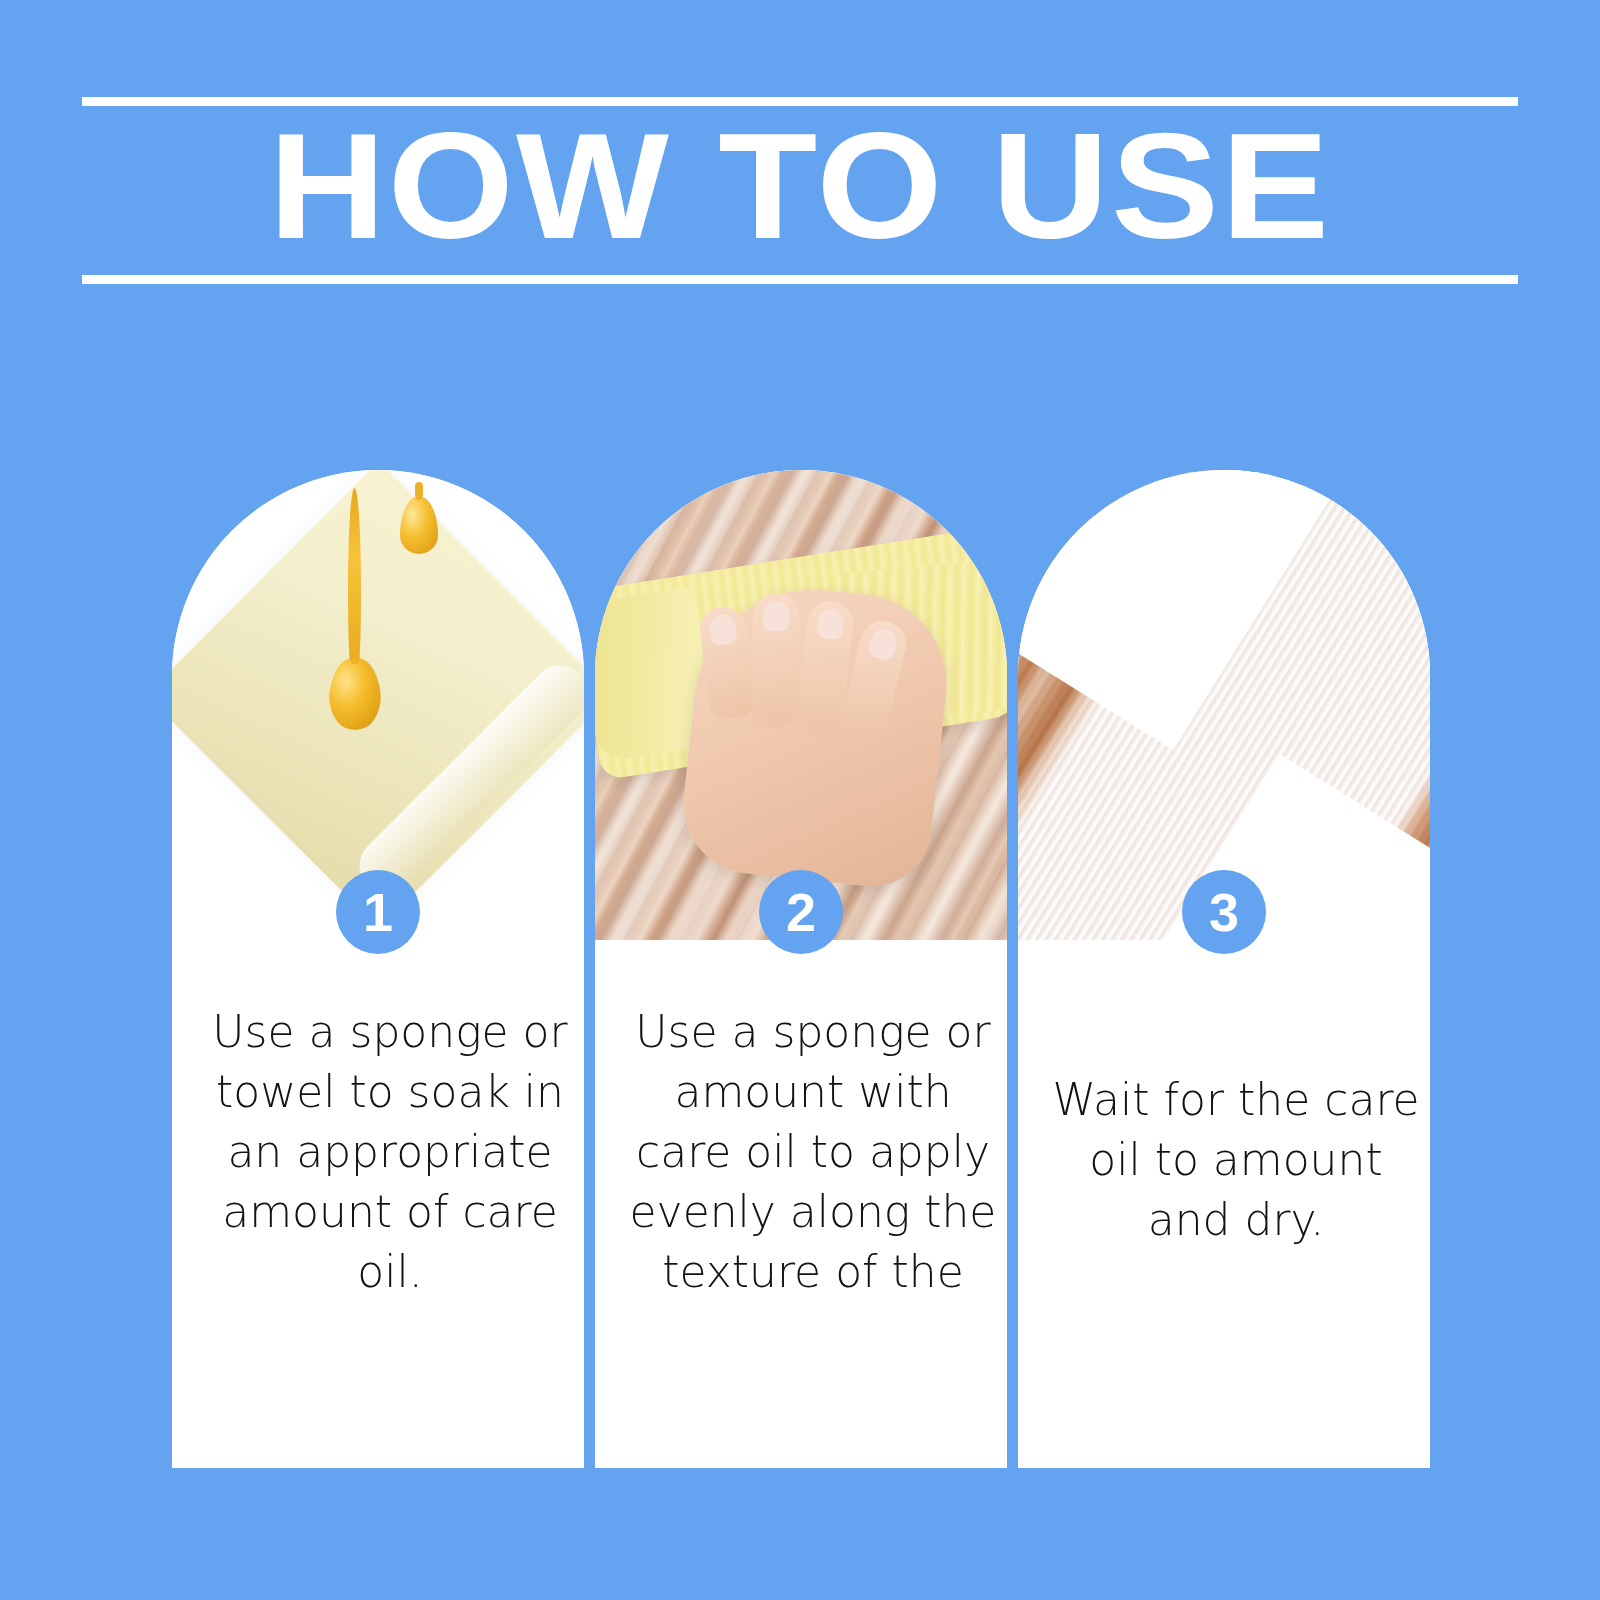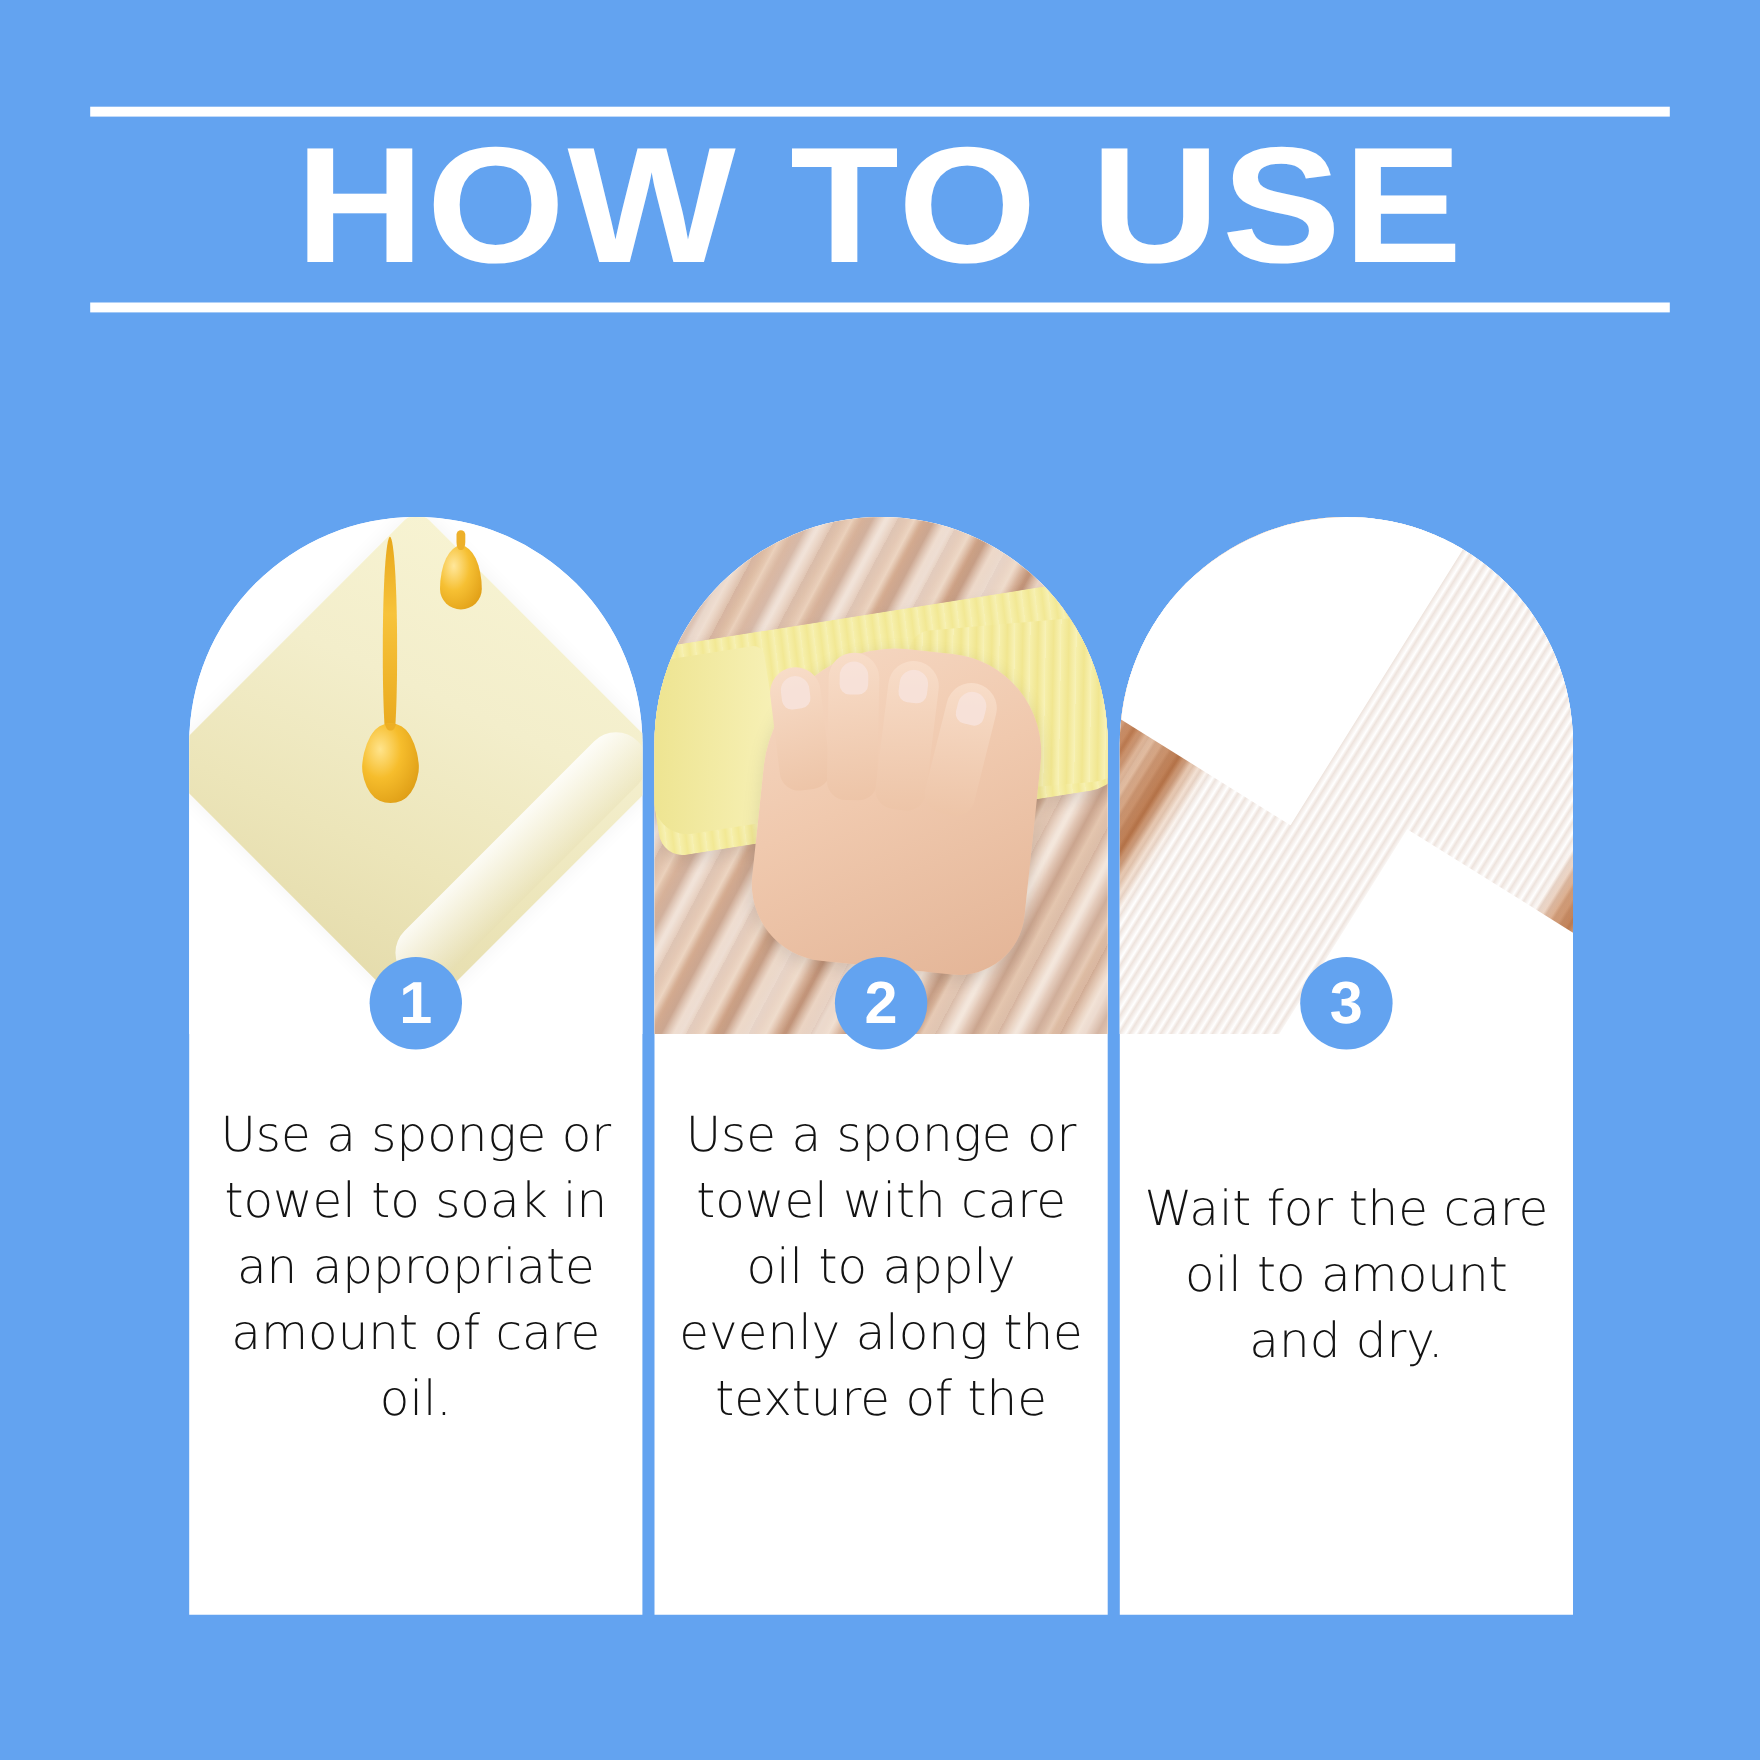--- a/index.html
+++ b/index.html
@@ -294,21 +294,21 @@
     font-weight: bold;
     font-size: 54px;
     line-height: 84px;
     text-align: center;
     z-index: 5;
   }
 
   
   .caption {
     position: absolute;
-    left: 20px;
+    left: 32px;
     top: 500px;
     width: 372px;
     height: 430px;
     display: flex;
     align-items: flex-start;
     justify-content: center;
     text-align: center;
     color: #131313;
     font-family: "DejaVu Sans", sans-serif;
     font-weight: 300;
@@ -356,21 +356,21 @@
         <div class="cloth2-tail"></div>
         <div class="hand2">
           <div class="finger f1"></div>
           <div class="finger f2"></div>
           <div class="finger f3"></div>
           <div class="finger f4"></div>
         </div>
       </div>
     </div>
     <div class="badge">2</div>
-    <div class="caption">Use a sponge or towel with care oil to apply evenly along the texture of the</div>
+    <div class="caption">Use a sponge or amount with care oil to apply evenly along the texture of the</div>
   </div>
 
   <div class="card">
     <div class="card-photo">
       <div class="photo-inner">
         <div class="wood3">
           <div class="wood3-grain"></div>
         </div>
         <div class="wood3-mask-tl"></div>
         <div class="wood3-mask-br"></div>

